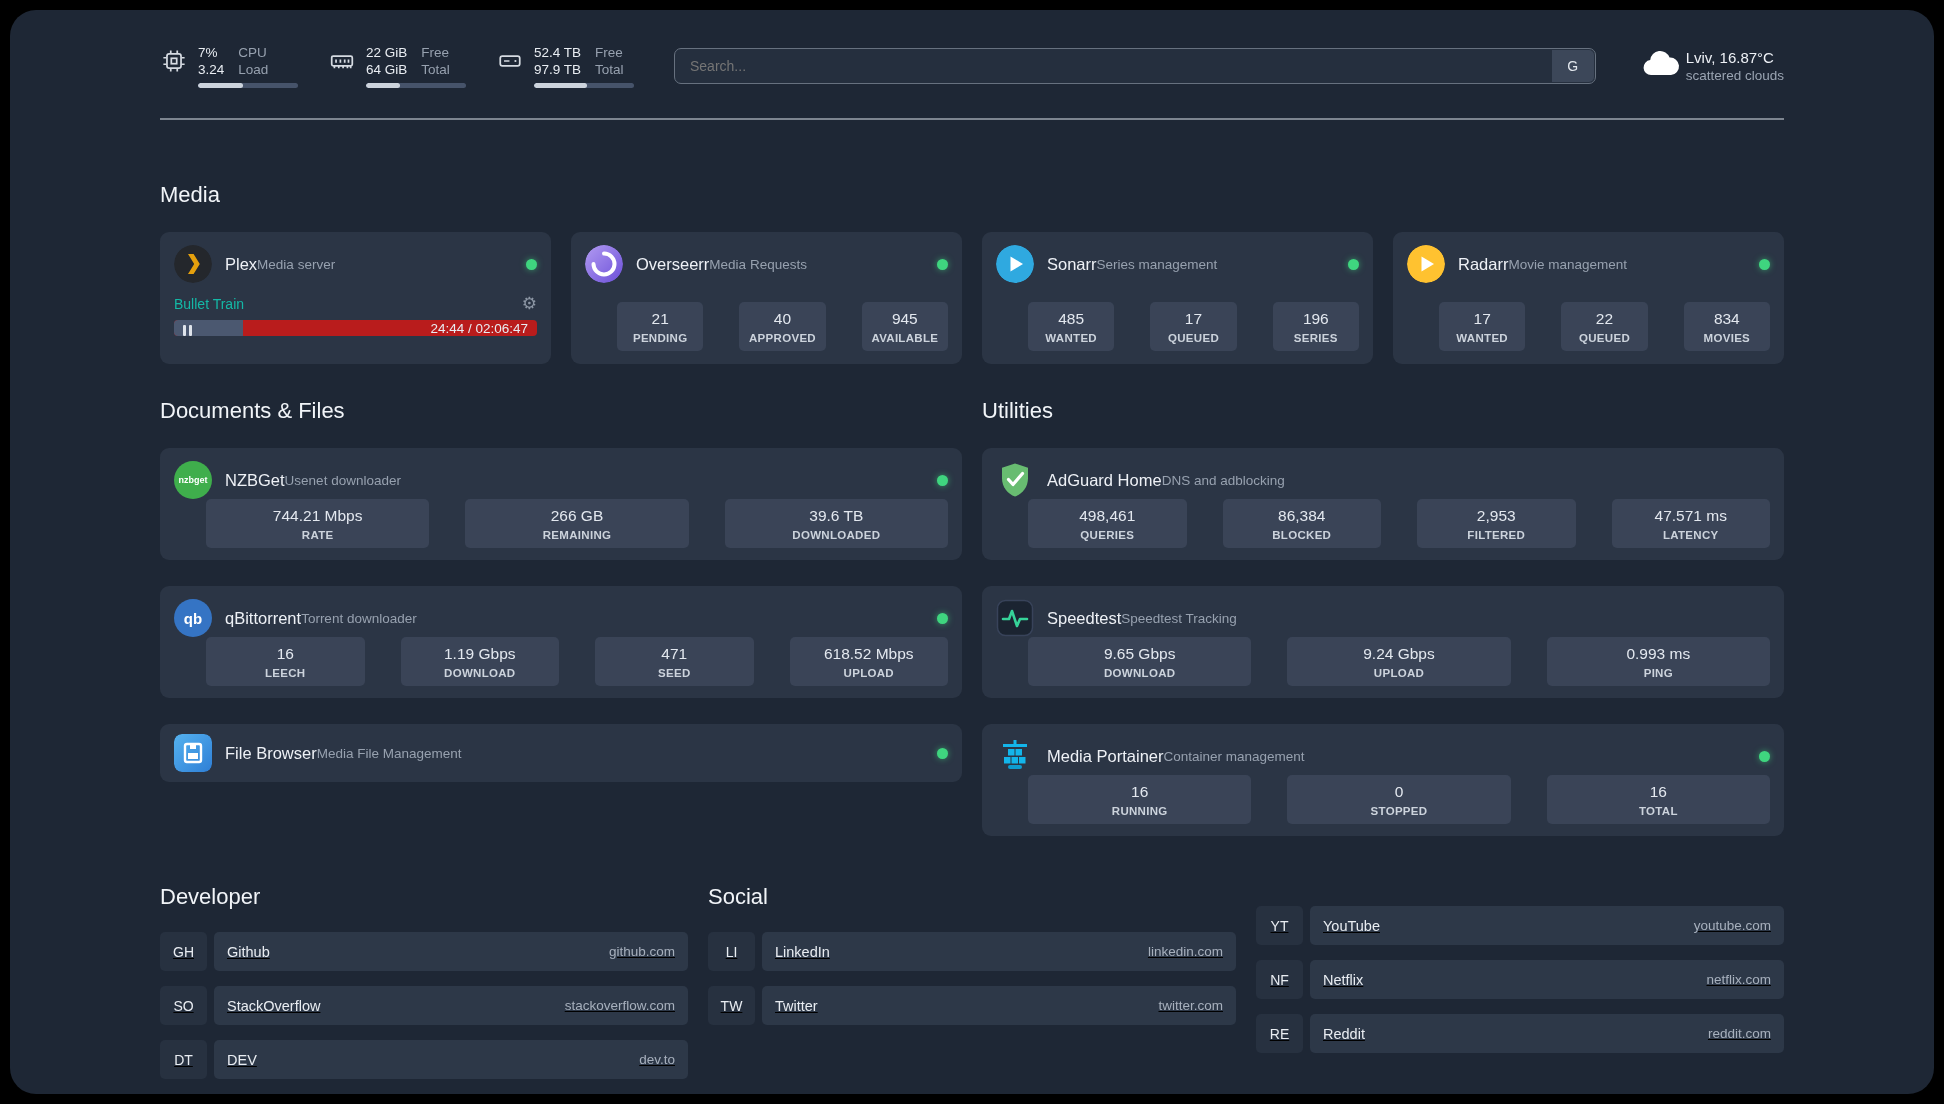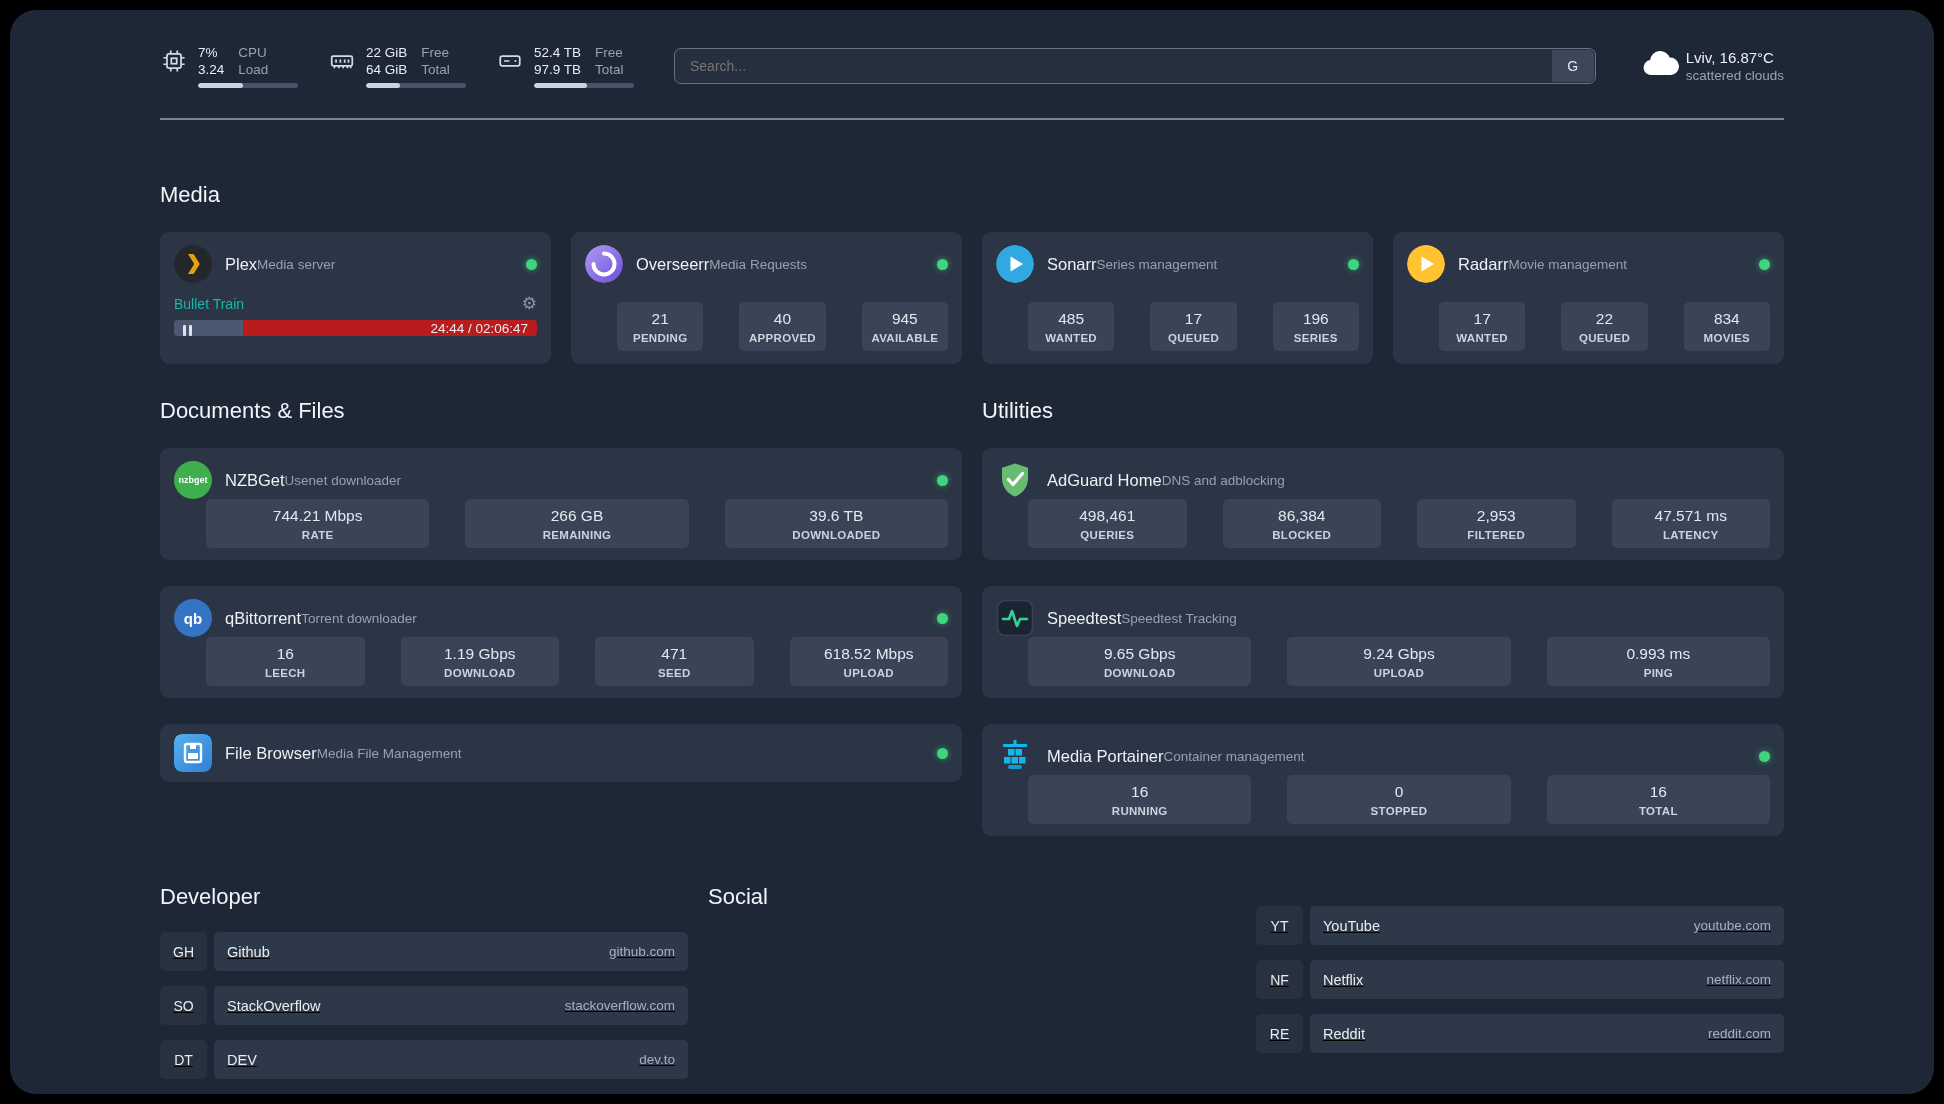--- a/index.html
+++ b/index.html
@@ -554,20 +554,36 @@
           <div class="bm-main">
             <span class="bm-name">DEV</span>
             <span class="bm-url">dev.to</span>
           </div>
         </div>
       </div>
     </div>
 
     <div class="col">
       <h2 class="section-title">Social</h2>
+      <div class="bm-list">
+        <div class="bm-row">
+          <div class="bm-abbr">LI</div>
+          <div class="bm-main">
+            <span class="bm-name">LinkedIn</span>
+            <span class="bm-url">linkedin.com</span>
+          </div>
+        </div>
+        <div class="bm-row">
+          <div class="bm-abbr">TW</div>
+          <div class="bm-main">
+            <span class="bm-name">Twitter</span>
+            <span class="bm-url">twitter.com</span>
+          </div>
+        </div>
+      </div>
     </div>
 
     <div class="col">
       <div class="bm-list">
         <div class="bm-row">
           <div class="bm-abbr">YT</div>
           <div class="bm-main">
             <span class="bm-name">YouTube</span>
             <span class="bm-url">youtube.com</span>
           </div>

